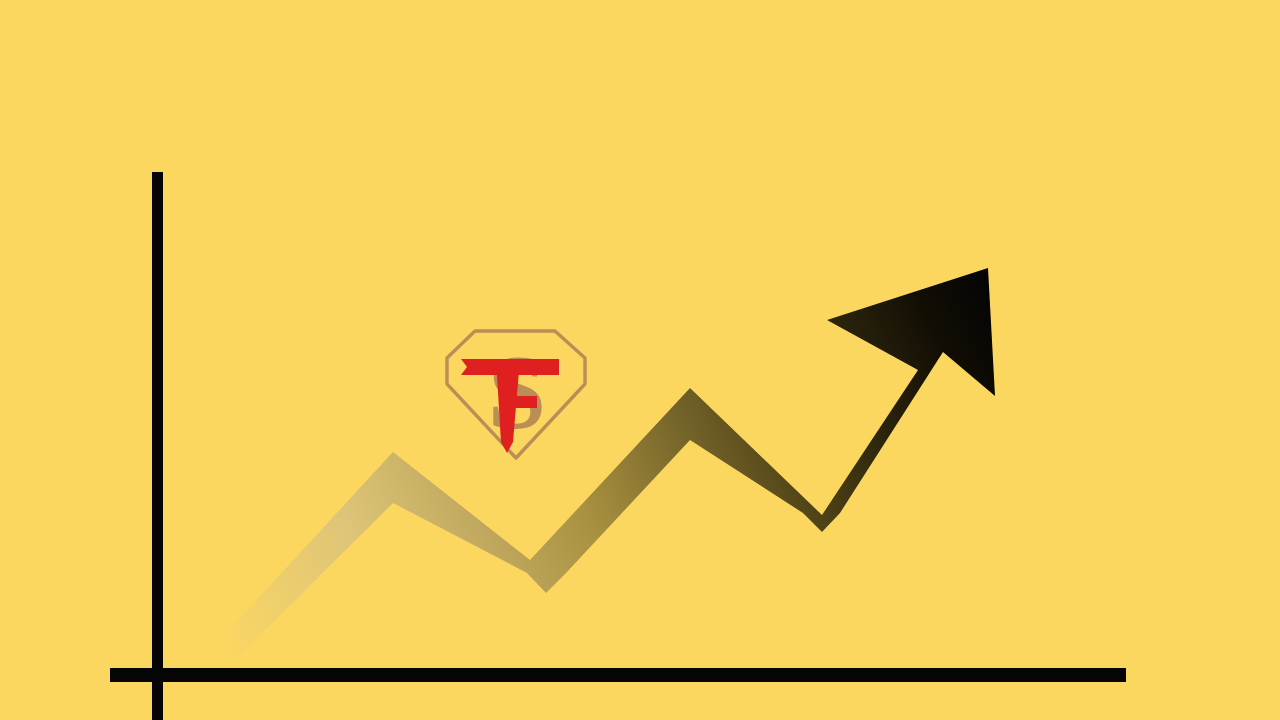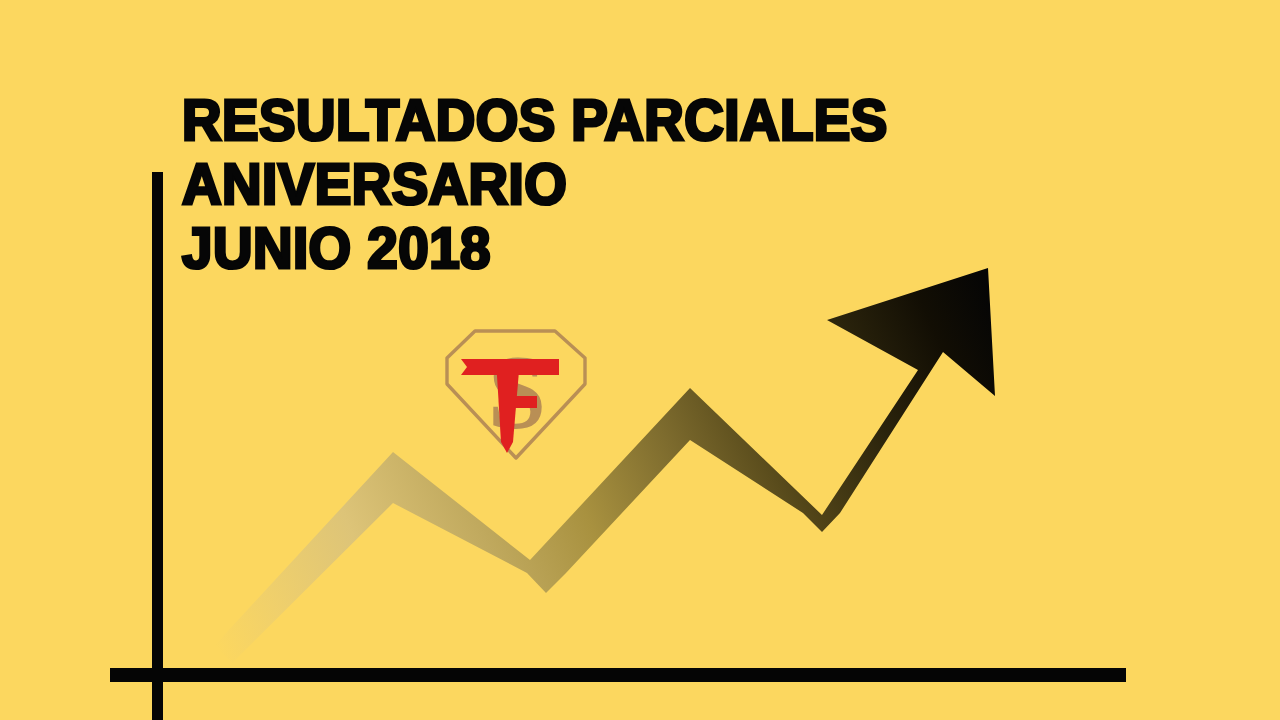--- a/index.html
+++ b/index.html
@@ -143,19 +143,14 @@
     <g fill="#e02020">
 
       <path d="M 24,37 L 30,45 L 24,53 L 122,53 L 122,37 Z"></path>
 
       <path d="M 59,37 L 83,37 L 76,120 L 70,131 L 64,120 Z"></path>
 
       <rect x="76" y="74" width="24" height="12"></rect>
     </g>
   </svg>
 
-  <div id="title-block">
-    <span class="title-line">RESULTADOS PARCIALES</span>
-    <span class="title-line">ANIVERSARIO</span>
-    <span class="title-line">JUNIO 2018</span>
-  </div>
 
 </div>
 
 </body></html>

